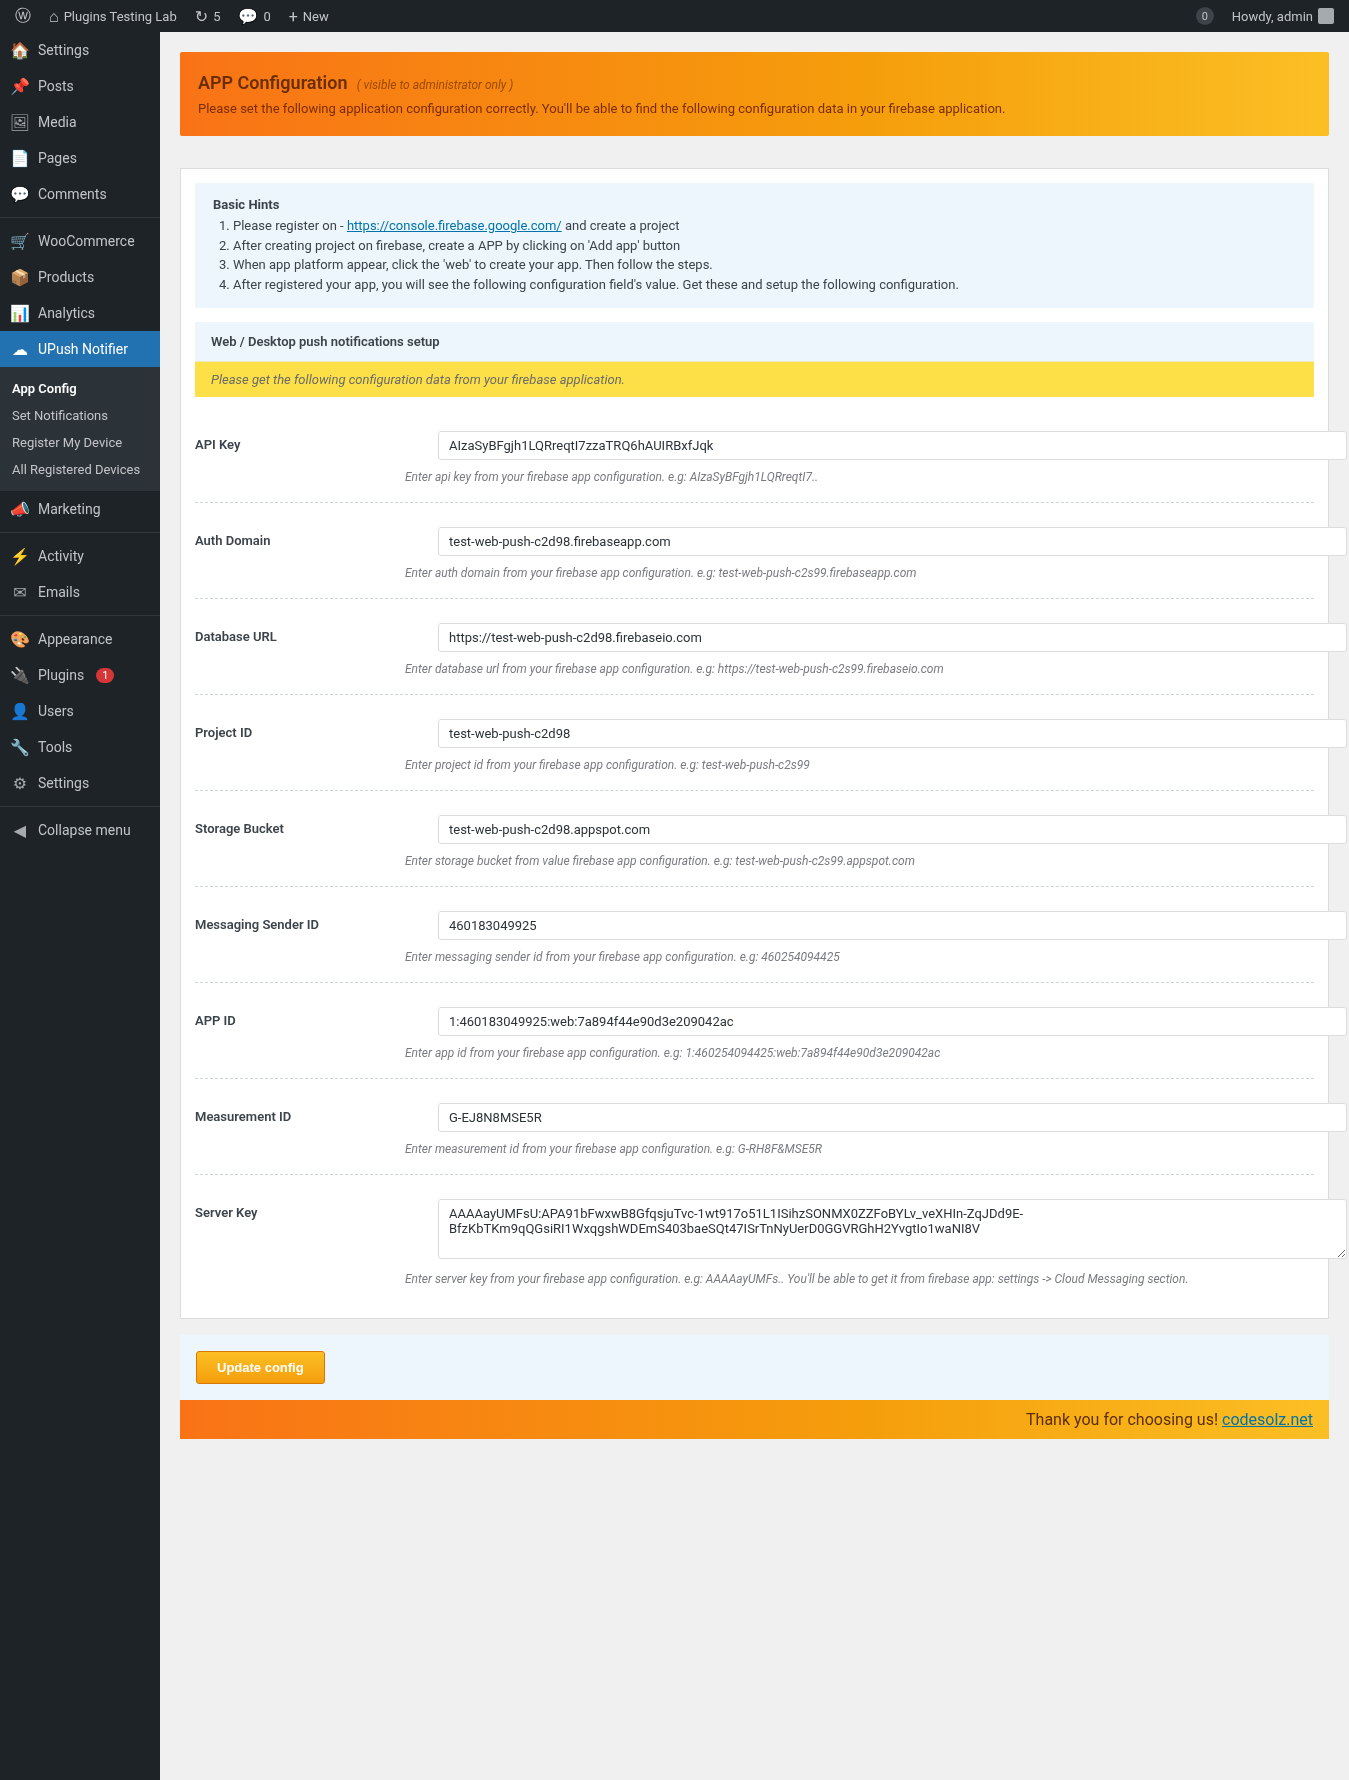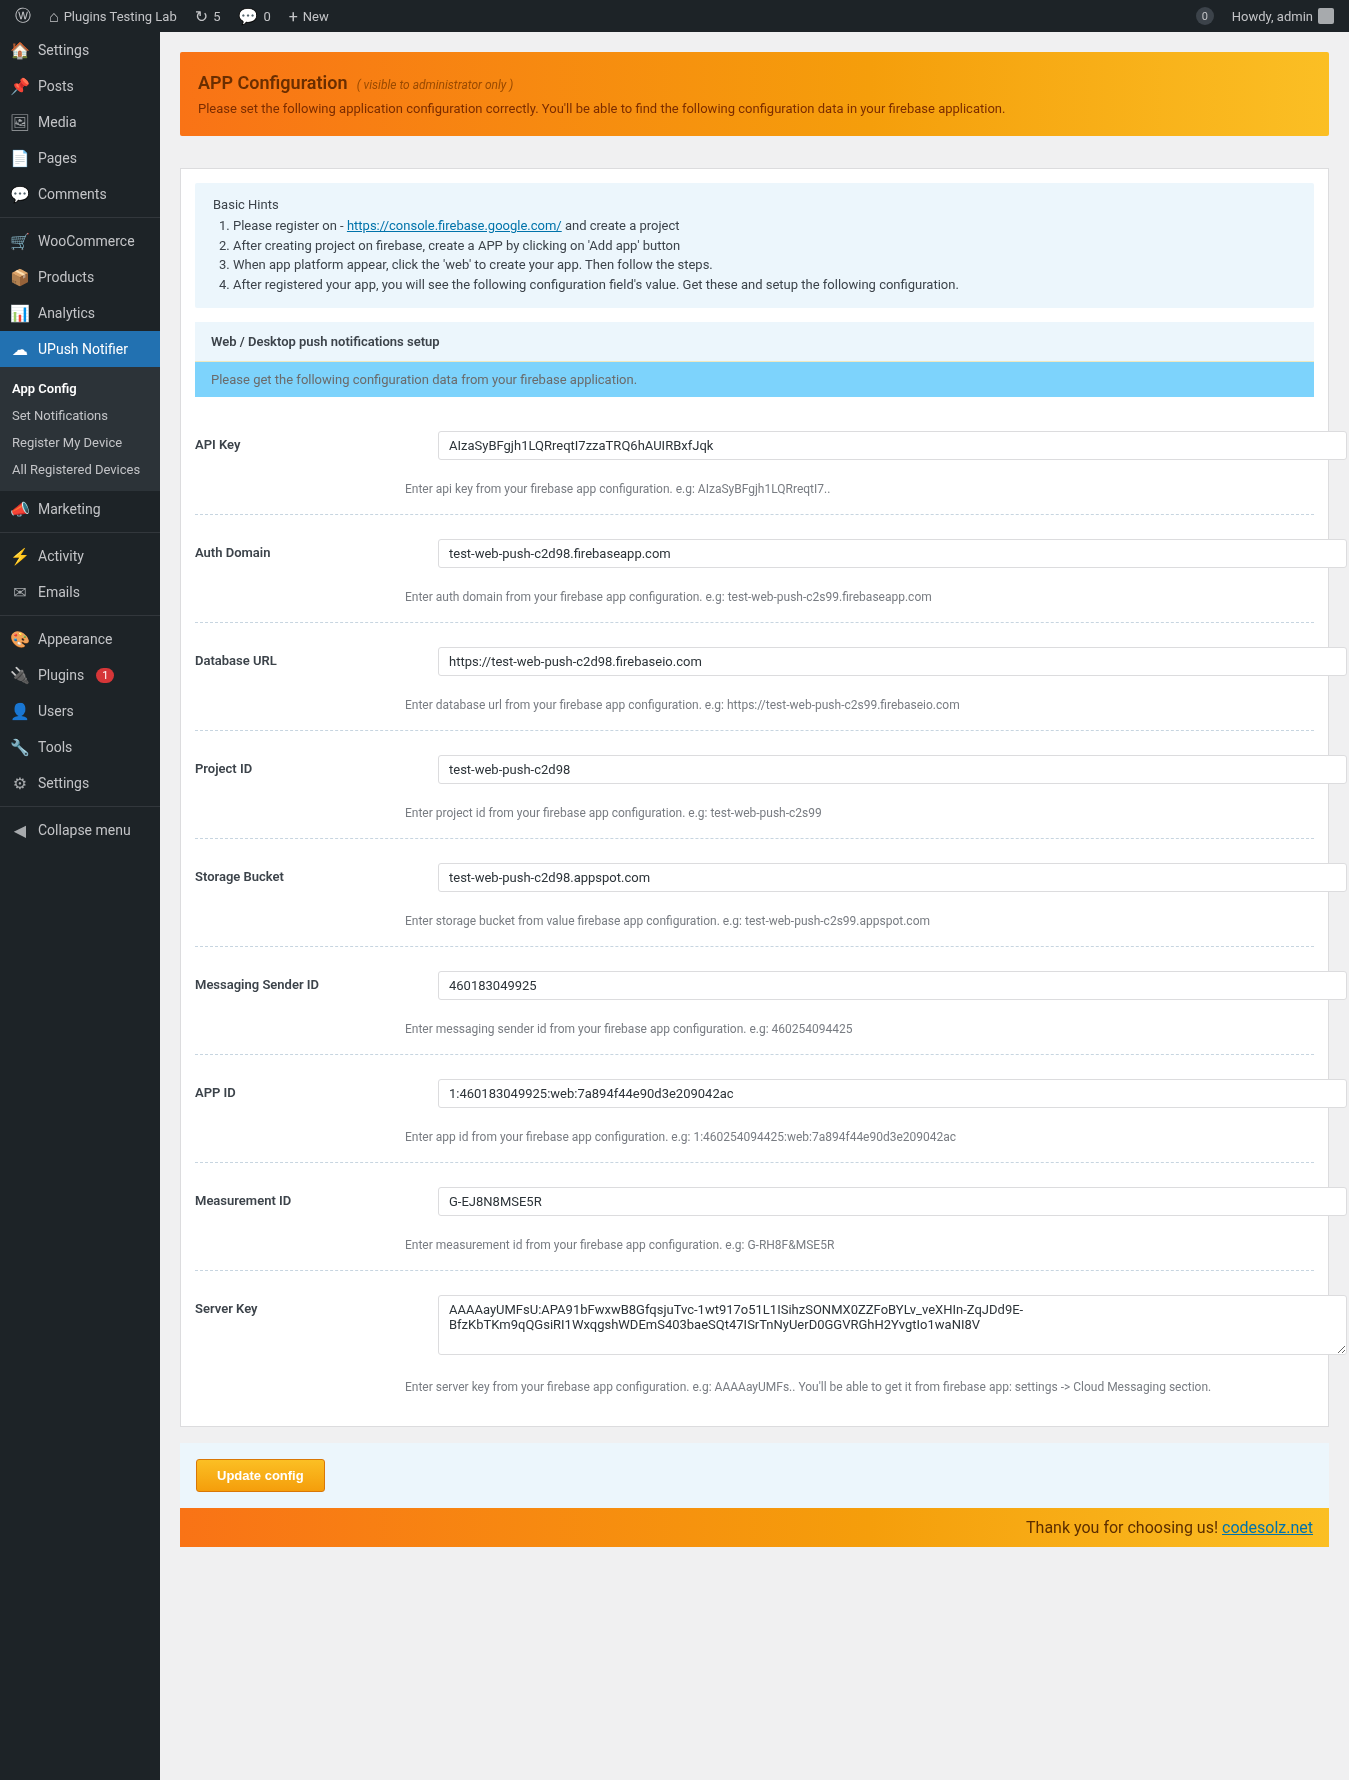--- a/index.html
+++ b/index.html
@@ -21,33 +21,33 @@
 .submenu-item.current { color: #fff; font-weight: 600; }
 .menu-sep { border-top: 1px solid #32373c; margin: 5px 0; }
 .badge { background: #d63638; color: #fff; border-radius: 9px; font-size: 11px; padding: 1px 6px; margin-left: 4px; }
 .content { flex: 1; padding: 20px 20px 40px 20px; }
 .header-box { background: linear-gradient(90deg, #f97316 0%, #f59e0b 60%, #fbbf24 100%); padding: 20px 18px; border-radius: 2px; margin-bottom: 32px; }
 .header-title { color: #6b2e00; font-size: 18px; font-weight: 600; display: inline; }
 .header-sub { color: #9a4a00; font-style: italic; font-size: 12px; margin-left: 6px; }
 .header-desc { color: #7c2d00; font-size: 13px; margin-top: 8px; }
 .panel { background: #fff; border: 1px solid #dcdcde; padding: 14px; margin-bottom: 16px; }
 .hints { background: #ecf6fc; padding: 14px 18px; border-radius: 2px; }
-.hints-title { font-weight: 400; margin-bottom: 4px; }
+.hints-title { font-weight: 700; margin-bottom: 4px; }
 .hints ol { margin-left: 20px; }
 .hints li { line-height: 1.5; }
 .section-title { background: #ecf6fc; padding: 12px 16px; font-weight: 600; margin-top: 14px; }
-.section-note { background: #7dd3fc; padding: 10px 16px; color: #6b6b6b; border-top: 1px solid #f0e8c0; }
+.section-note { background: #fde047; padding: 10px 16px; font-style: italic; color: #6b6b6b; border-top: 1px solid #f0e8c0; }
 .form-table { width: 100%; margin-top: 10px; }
 .form-row { display: flex; padding: 24px 0 18px 0; border-bottom: 1px dashed #c7d5e0; }
 .form-row:last-child { border-bottom: none; justify-content: space-between; }
 .form-label { width: 210px; font-weight: 600; padding-top: 6px; }
 .form-field { flex: 1; }
 .form-field input, .form-field textarea { width: 100%; padding: 6px 10px; border: 1px solid #dcdcde; border-radius: 3px; font-size: 13px; font-family: inherit; color: #2c3338; margin-left: 33px; }
 .form-field textarea { min-height: 60px; resize: vertical; }
-.form-help { color: #787c82; font-size: 12px; margin-top: 22px; }
+.form-help { color: #787c82; font-size: 12px; margin-top: 10px; font-style: italic; }
 .submit-bar { background: #ecf6fc; padding: 16px; }
 .btn-primary { background: #f59e0b; background: linear-gradient(180deg, #fbbf24, #f59e0b); border: 1px solid #d97706; color: #fff; font-weight: 600; padding: 8px 20px; border-radius: 3px; cursor: pointer; font-size: 13px; }
 .footer-bar { background: linear-gradient(90deg, #f97316 0%, #f59e0b 60%, #fbbf24 100%); padding: 10px 16px; text-align: right; color: #5c2e00; font-size: 16px; }
 .footer-bar a { color: #0073aa; }
 a { color: #0073aa; text-decoration: underline; }
 </style>
 </head>
 <body>
 
 <div class="adminbar">

